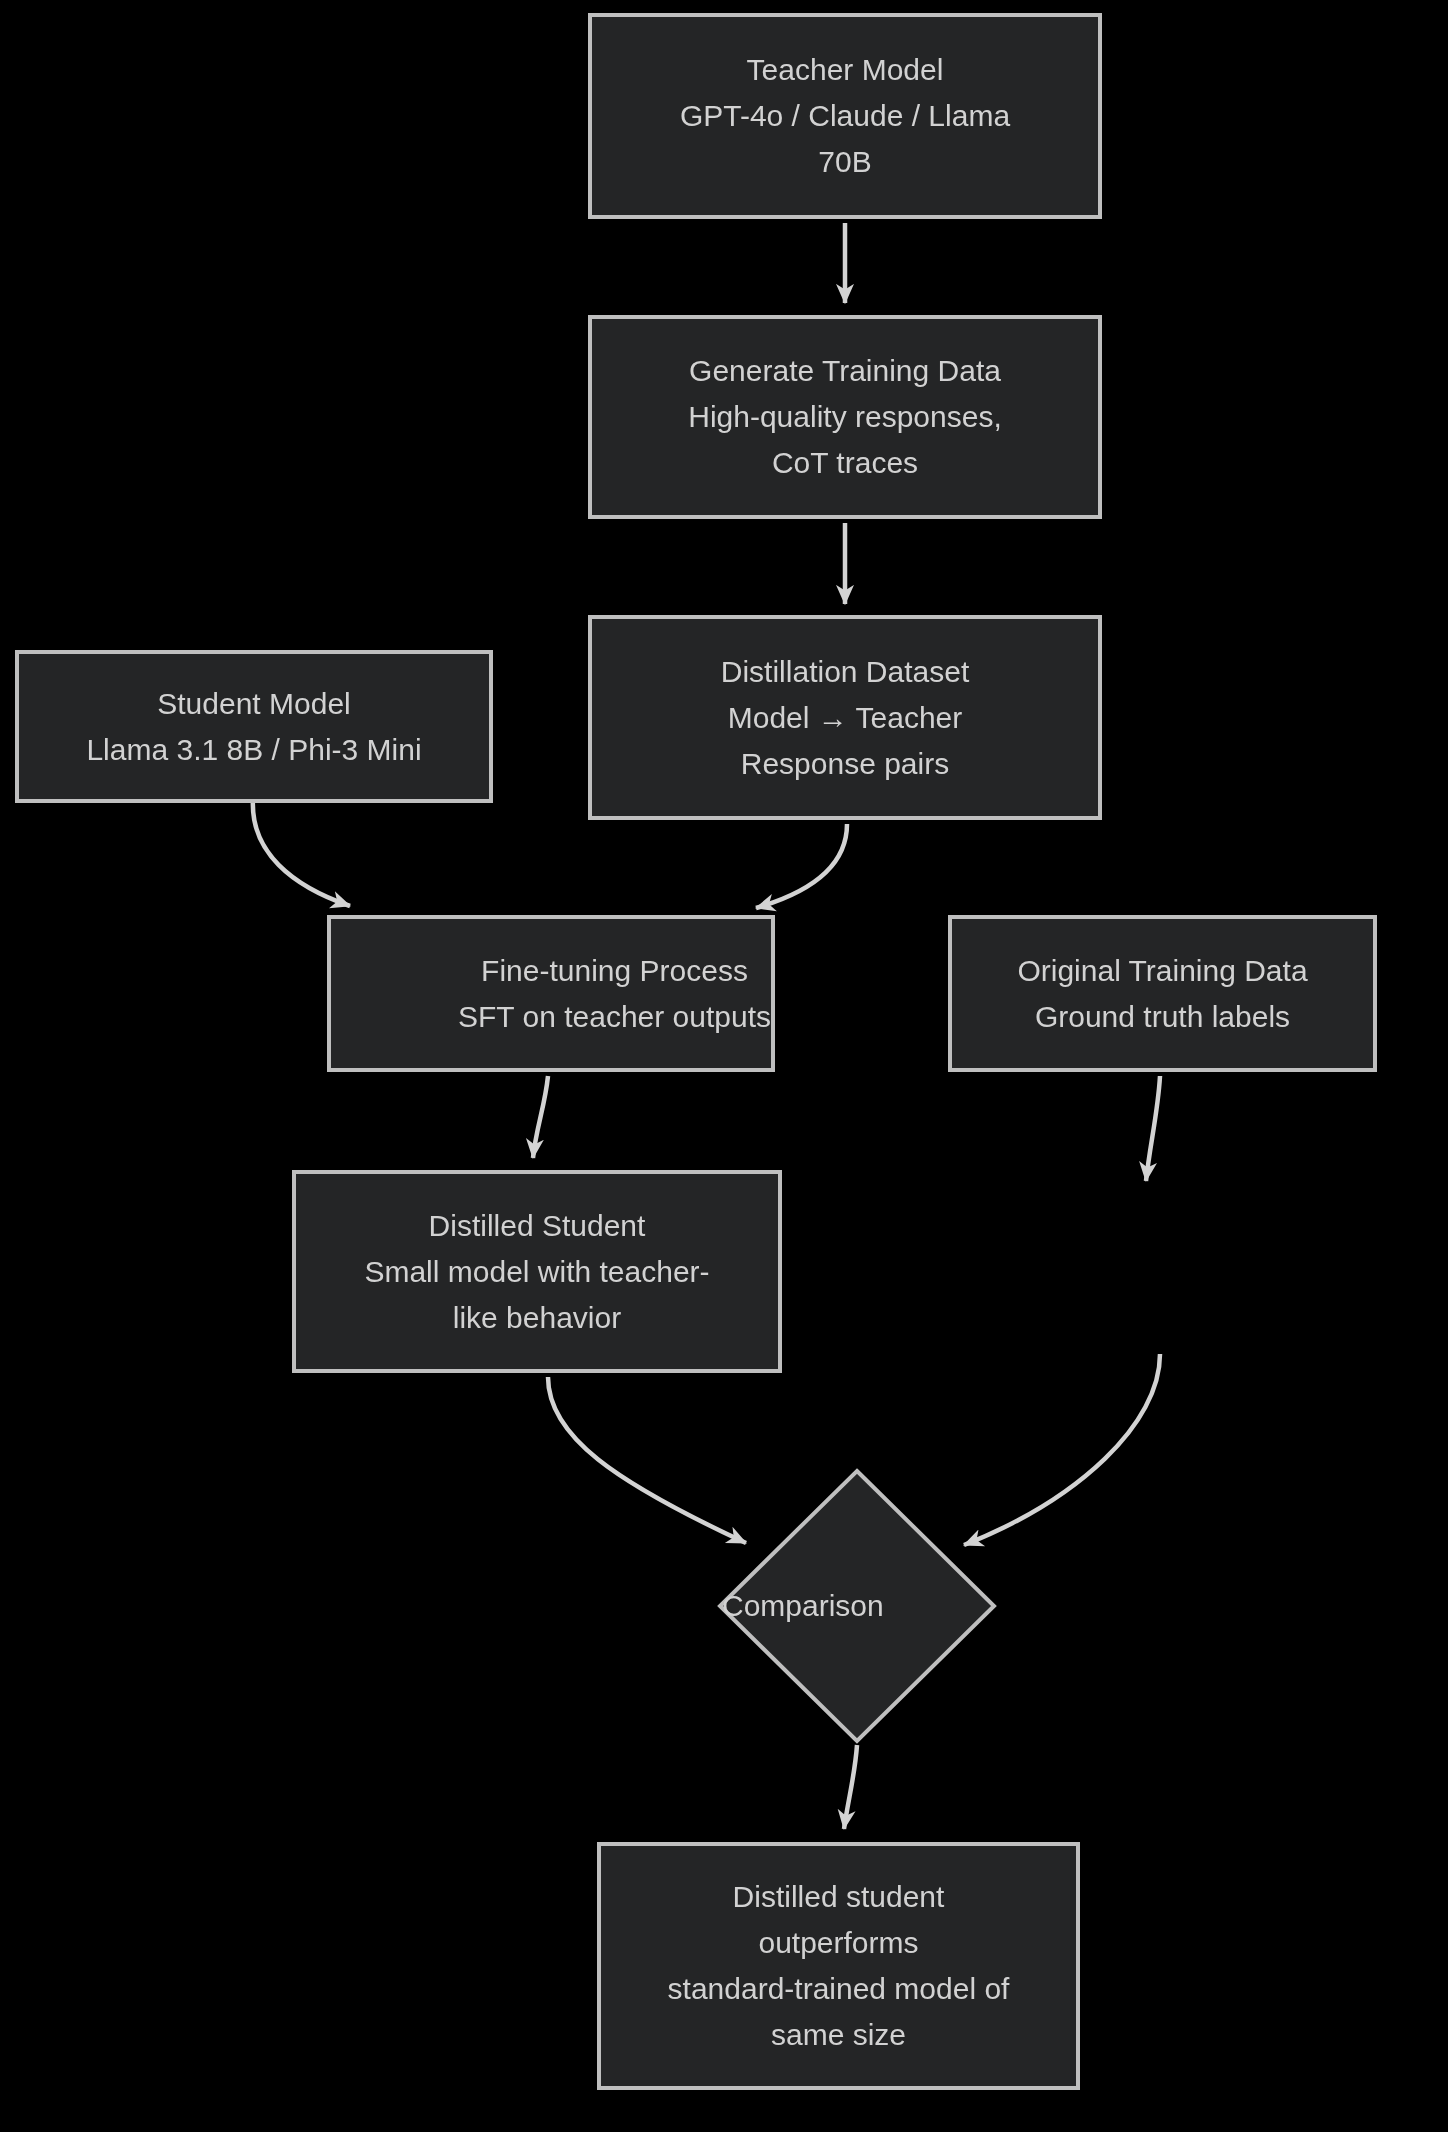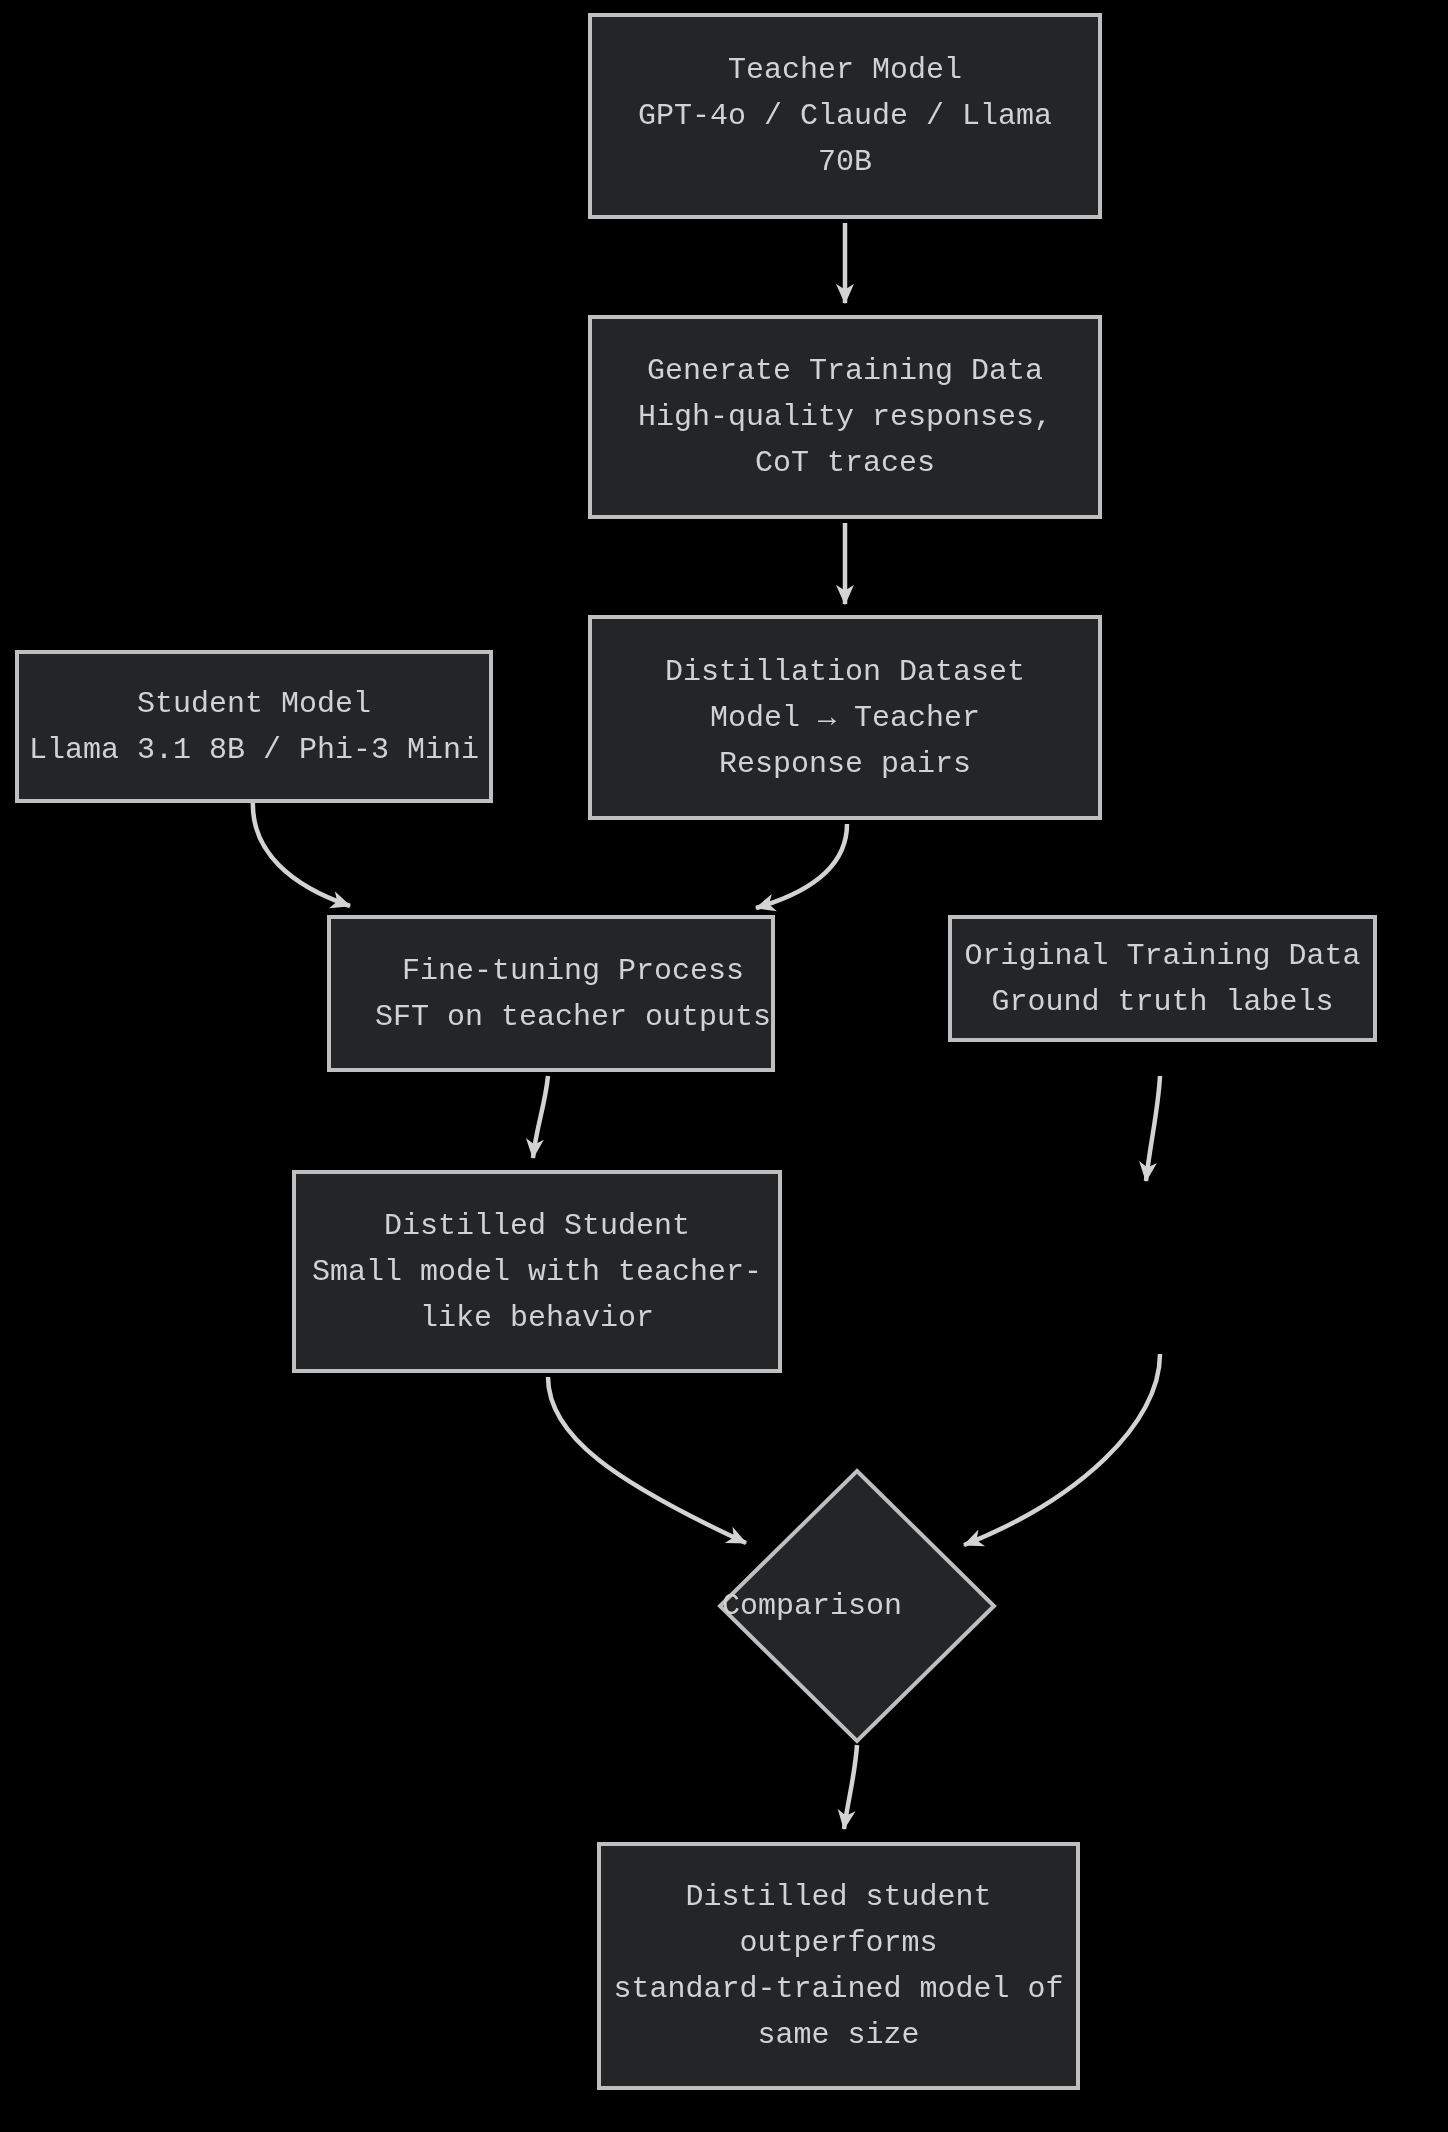--- a/index.html
+++ b/index.html
@@ -53,21 +53,20 @@
     justify-content: center;
     text-align: center;
   }
   .node .label,
   .diamond-label .label {
     display: block;
     white-space: pre-line;
     font-size: 30px;
     line-height: 46px;
     color: var(--text);
-    font-family: Liberation Mono, monospace;
   }
   .diamond-label {
     position: absolute;
     box-sizing: border-box;
     background: transparent;
     border: none;
     display: flex;
     align-items: center;
     text-align: center;
   }
@@ -118,21 +117,21 @@
     <span class="label">Distillation Dataset
 Model → Teacher
 Response pairs</span>
   </div>
 
   <div class="node" style="left:327px; top:915px; width:448px; height:157px;justify-content:flex-end;">
     <span class="label">Fine-tuning Process
 SFT on teacher outputs</span>
   </div>
 
-  <div class="node" style="left:948px; top:915px; width:429px; height:127px;">
+  <div class="node" style="left:948px; top:915px; width:429px; height:157px;">
     <span class="label">Original Training Data
 Ground truth labels</span>
   </div>
 
   <div class="node" style="left:292px; top:1170px; width:490px; height:203px;">
     <span class="label">Distilled Student
 Small model with teacher-
 like behavior</span>
   </div>
 

